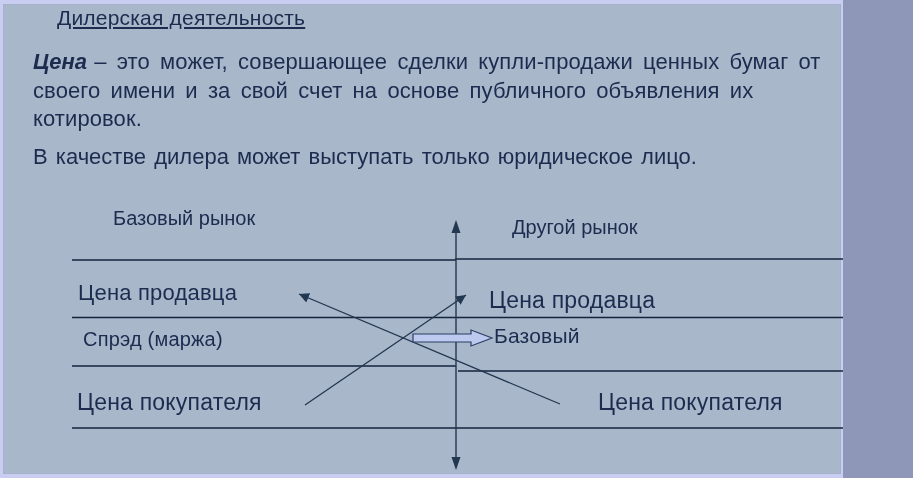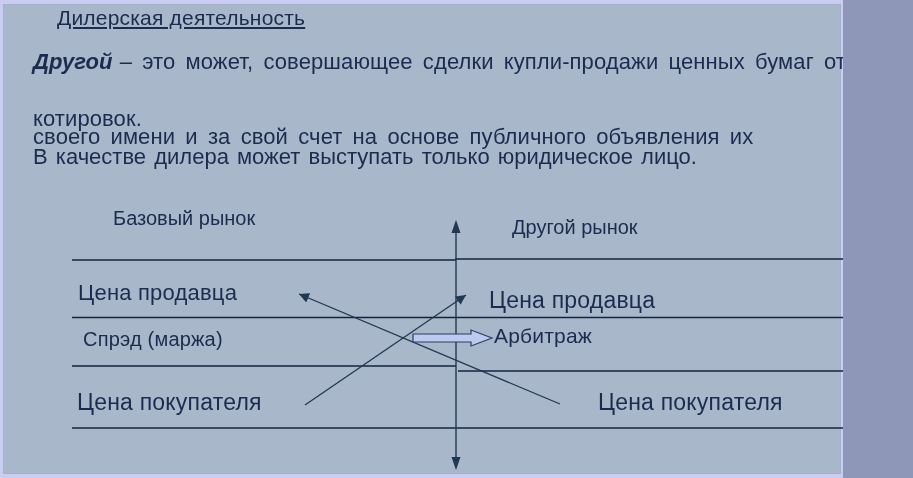--- a/index.html
+++ b/index.html
@@ -18,21 +18,21 @@
   }
   .abs{position:absolute;white-space:nowrap;}
   .title{
     left:57px;top:6px;
     font-size:21px;
     text-decoration:underline;
     letter-spacing:.2px;
   }
   .bodyline{font-size:22px;word-spacing:4px;letter-spacing:.1px;}
   .l1{left:33px;top:49px;}
-  .l2{left:33px;top:78px;margin-top:46px;}
+  .l2{left:33px;top:78px;}
   .l3{left:33px;top:106px;}
   .note{left:33px;top:144px;font-size:22px;word-spacing:2px;}
   .term{font-weight:bold;font-style:italic;margin-right:7px;}
 
   .hdr{font-size:20px;}
   .hdr-left{left:113px;top:207px;}
   .hdr-right{left:512px;top:216px;text-align:right;}
 
   .cell{letter-spacing:.2px;}
   .seller-left{left:78px;top:280px;font-size:22px;}
@@ -46,34 +46,34 @@
 </style>
 </head>
 <body>
 
 <div class="slide">
   <div class="slide-bg"></div>
 
   <div class="abs title">Дилерская деятельность</div>
 
   <div class="abs bodyline l1">
-    <span class="term">Другой</span><span>– это может, совершающее сделки купли-продажи ценных бумаг от</span>
+    <span class="term">Цена</span><span>– это может, совершающее сделки купли-продажи ценных бумаг от</span>
   </div>
   <div class="abs bodyline l2">своего имени и за свой счет на основе публичного объявления их</div>
   <div class="abs bodyline l3">котировок.</div>
 
   <div class="abs note">В качестве дилера может выступать только юридическое лицо.</div>
 
   <div class="abs hdr hdr-left">Базовый рынок</div>
   <div class="abs hdr hdr-right">Другой рынок</div>
 
   <div class="abs cell seller-left">Цена продавца</div>
   <div class="abs cell seller-right">Цена продавца</div>
   <div class="abs cell spread">Спрэд (маржа)</div>
-  <div class="abs cell arbitrage">Арбитраж</div>
+  <div class="abs cell arbitrage">Базовый</div>
   <div class="abs cell buyer-left">Цена покупателя</div>
   <div class="abs cell buyer-right">Цена покупателя</div>
 
   <svg class="overlay" width="913" height="478" viewBox="0 0 913 478">
     <defs>
       <marker id="ah" markerUnits="userSpaceOnUse" markerWidth="13" markerHeight="11" refX="10" refY="5" orient="auto">
         <path d="M0,0 L10,5 L0,10 z" fill="#223750"></path>
       </marker>
     </defs>
 

